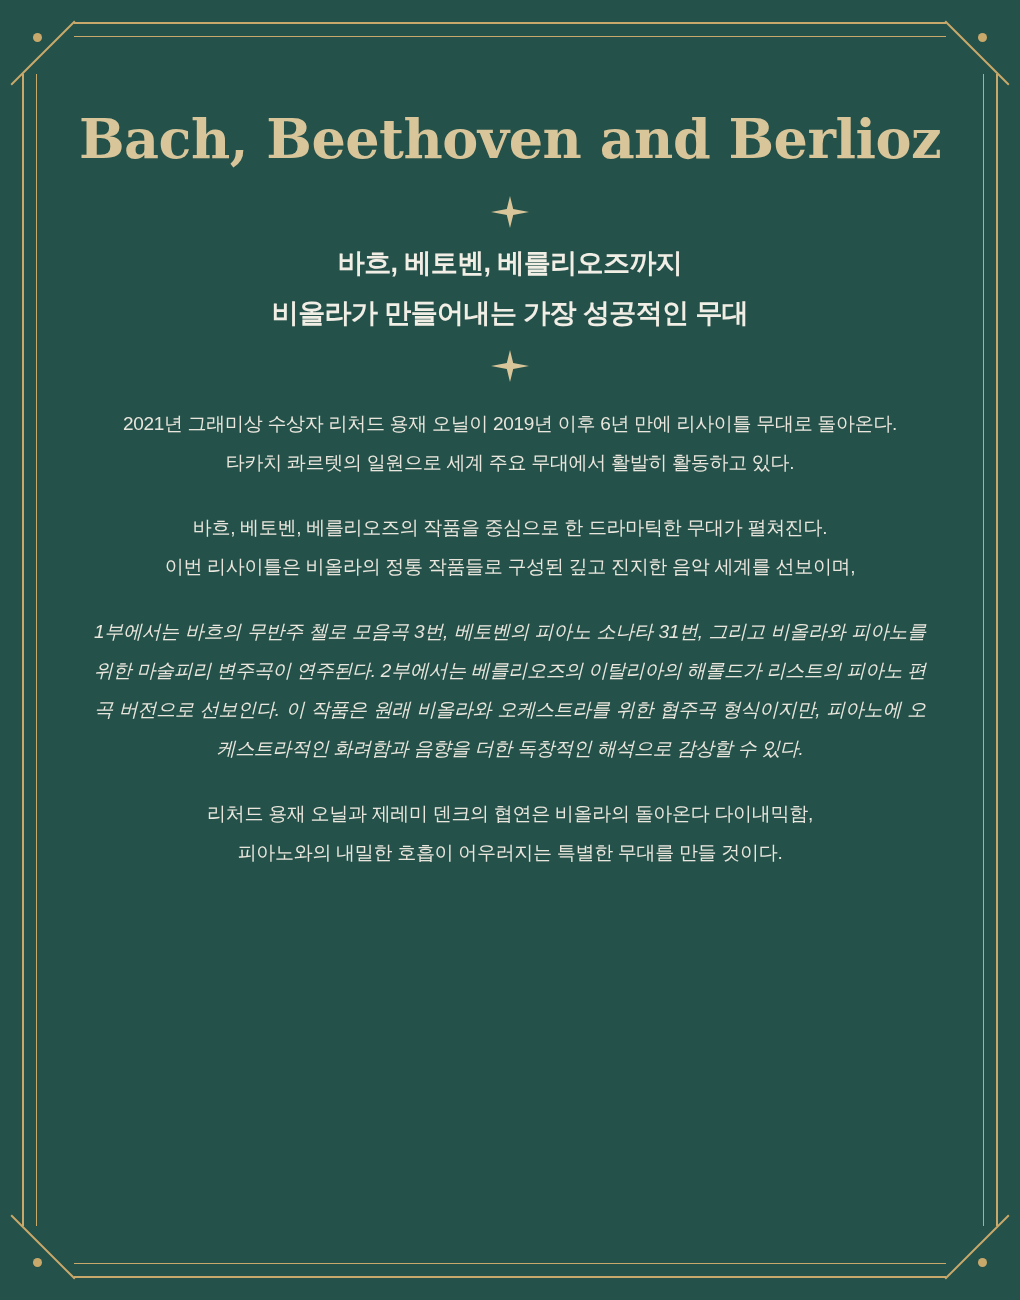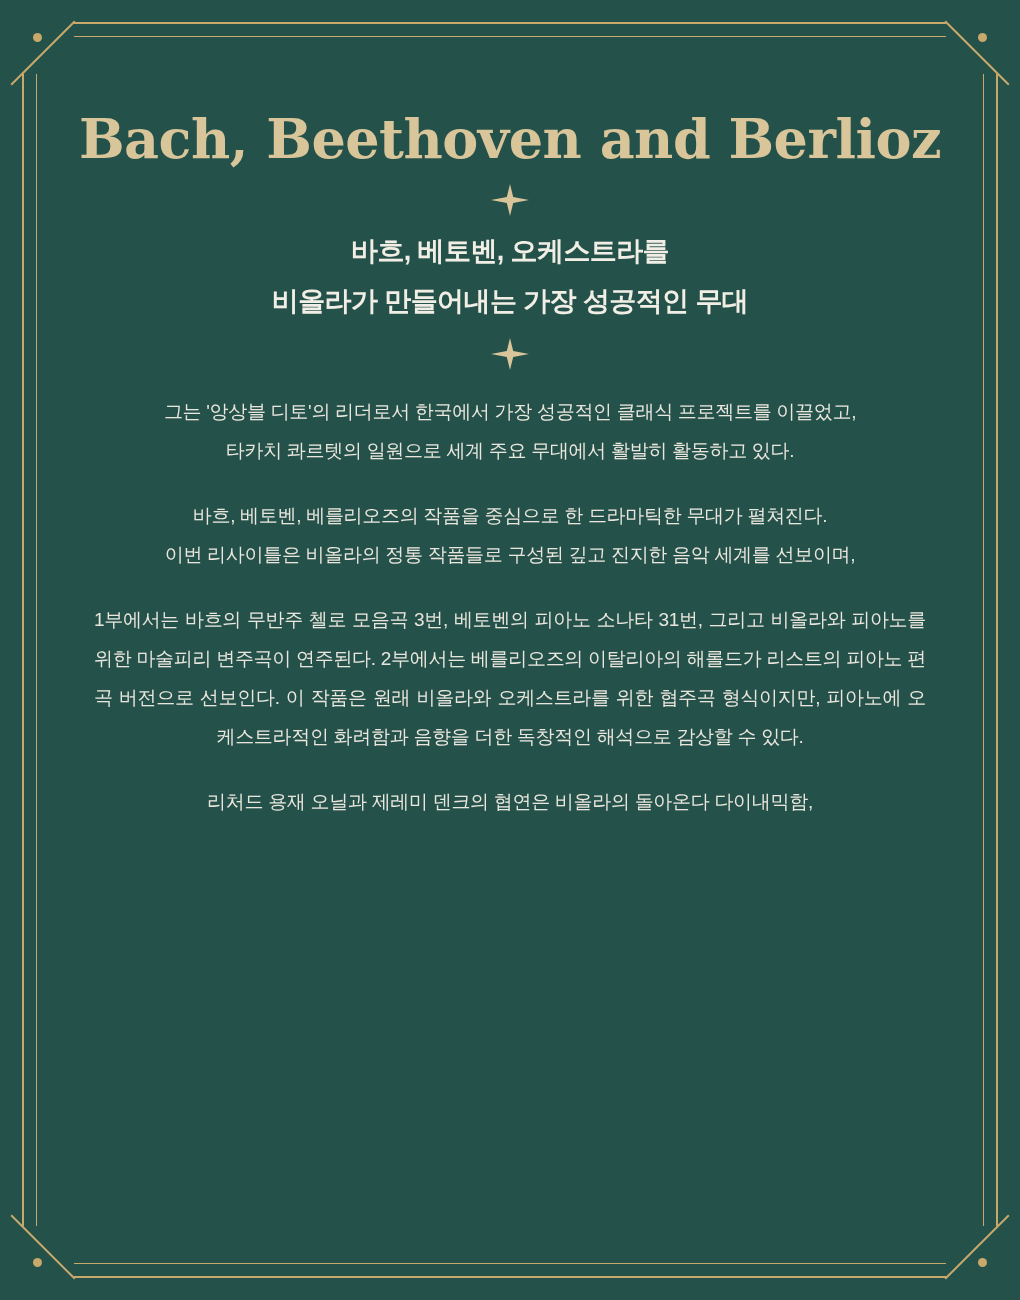--- a/index.html
+++ b/index.html
@@ -88,21 +88,21 @@
     text-align: center;
   }
 
   .title {
     font-family: "DejaVu Serif", "Liberation Serif", serif;
     font-weight: bold;
     font-size: 54px;
     letter-spacing: -0.5px;
     color: #d9c59a;
     line-height: 1.1;
-    margin: 0 0 4px 0;
+    margin: 0 0 16px 0;
   }
 
   .divider {
     height: 54px;
     display: flex;
     align-items: center;
     justify-content: center;
   }
   .divider svg { display: block; }
 
@@ -126,20 +126,21 @@
 
   .body-wrap {
     margin-top: 12px;
     padding: 0 26px;
   }
 
   .para-justified {
     text-align: justify;
     text-align-last: center;
     padding: 0 8px;
+    font-style: italic;
   }
 </style>
 </head>
 <body>
 
 <div class="poster">
 
   <div class="frame-outer"></div>
   <div class="frame-inner"></div>
 
@@ -157,43 +158,44 @@
 
     <h1 class="title">Bach, Beethoven and Berlioz</h1>
 
     <div class="divider">
       <svg width="44" height="34" viewBox="0 0 44 34">
         <path d="M22 1 L25.2 14 L41 17 L25.2 20 L22 33 L18.8 20 L3 17 L18.8 14 Z" fill="#d9c59a"></path>
       </svg>
     </div>
 
     <div>
-      <p class="subtitle">바흐, 베토벤, 오케스트라를</p>
+      <p class="subtitle">바흐, 베토벤, 베를리오즈까지</p>
       <p class="subtitle">비올라가 만들어내는 가장 성공적인 무대</p>
     </div>
 
     <div class="divider">
       <svg width="44" height="34" viewBox="0 0 44 34">
         <path d="M22 1 L25.2 14 L41 17 L25.2 20 L22 33 L18.8 20 L3 17 L18.8 14 Z" fill="#d9c59a"></path>
       </svg>
     </div>
 
     <div class="body-wrap">
 
       <div class="body-block">
-        <div>그는 '앙상블 디토'의 리더로서 한국에서 가장 성공적인 클래식 프로젝트를 이끌었고,</div>
+        <div>2021년 그래미상 수상자 리처드 용재 오닐이 2019년 이후 6년 만에 리사이틀 무대로 돌아온다.</div>
         <div>타카치 콰르텟의 일원으로 세계 주요 무대에서 활발히 활동하고 있다.</div>
       </div>
 
       <div class="body-block">
         <div>바흐, 베토벤, 베를리오즈의 작품을 중심으로 한 드라마틱한 무대가 펼쳐진다.</div>
         <div>이번 리사이틀은 비올라의 정통 작품들로 구성된 깊고 진지한 음악 세계를 선보이며,</div>
       </div>
 
       <div class="body-block para-justified">1부에서는 바흐의 무반주 첼로 모음곡 3번, 베토벤의 피아노 소나타 31번, 그리고 비올라와 피아노를 위한 마술피리 변주곡이 연주된다. 2부에서는 베를리오즈의 이탈리아의 해롤드가 리스트의 피아노 편곡 버전으로 선보인다. 이 작품은 원래 비올라와 오케스트라를 위한 협주곡 형식이지만, 피아노에 오케스트라적인 화려함과 음향을 더한 독창적인 해석으로 감상할 수 있다.</div>
 
       <div class="body-block">
         <div>리처드 용재 오닐과 제레미 덴크의 협연은 비올라의 돌아온다 다이내믹함,</div>
+        <div>피아노와의 내밀한 호흡이 어우러지는 특별한 무대를 만들 것이다.</div>
       </div>
 
     </div>
   </div>
 </div>
 
 </body></html>

